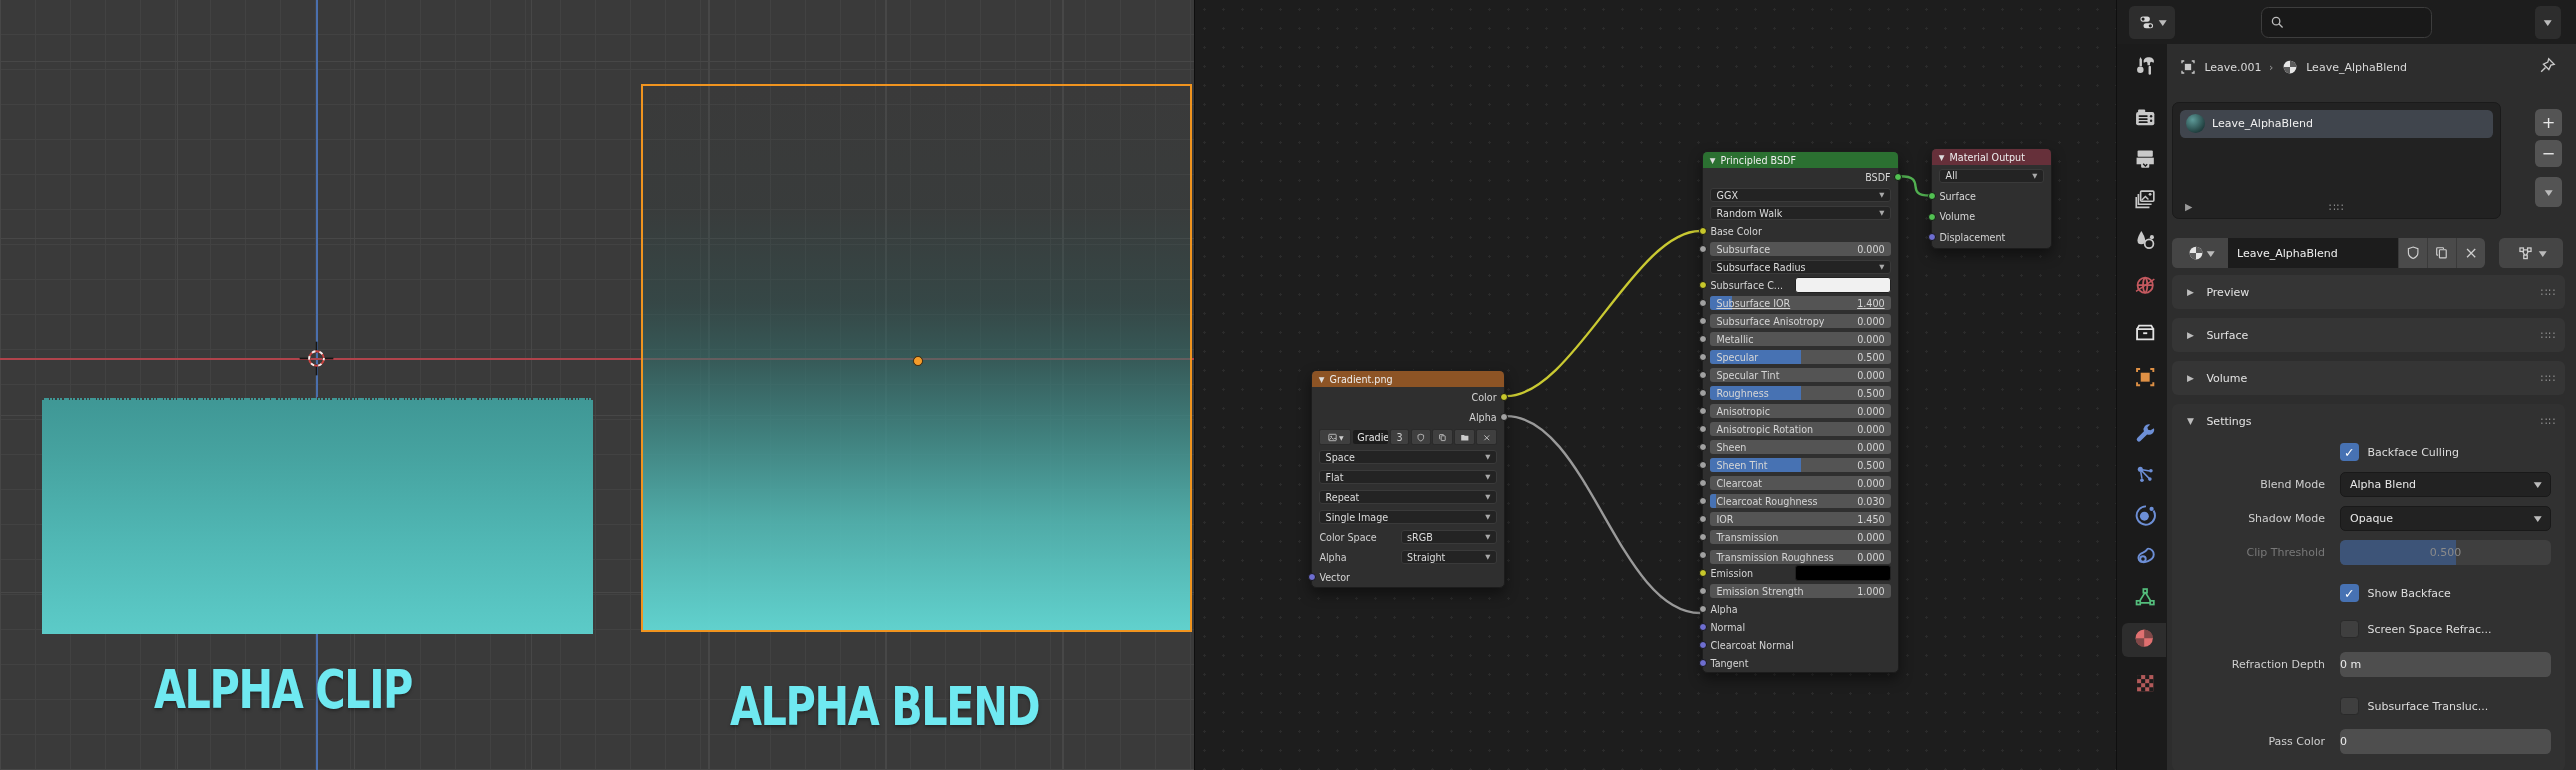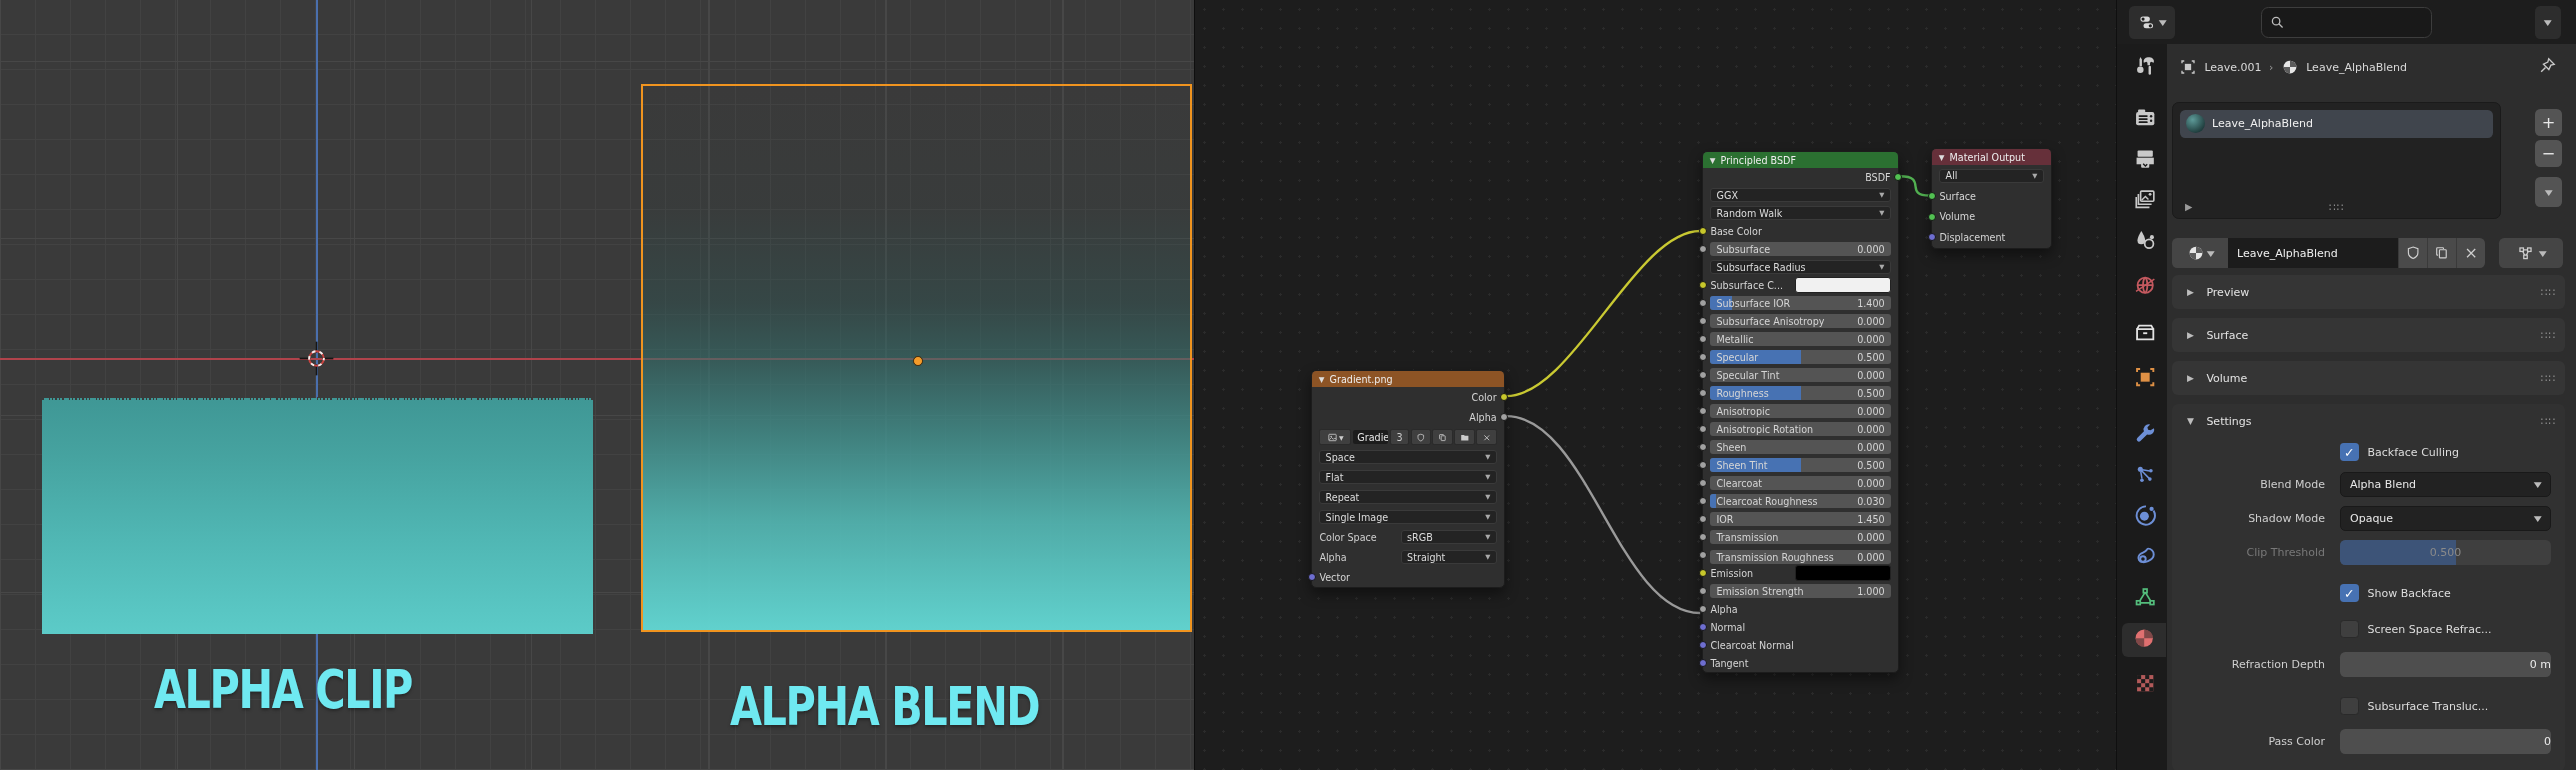--- a/index.html
+++ b/index.html
@@ -102,21 +102,21 @@
   .panel-header .arr{color:#bdbdbd;font-size:9px;width:10.4px;}
   .panel-header .grip{margin-left:auto;}
   #panel-settings{background:#313131;}
   .set-row{position:absolute;display:flex;align-items:center;}
   .set-label{position:absolute;left:44px;width:164px;text-align:right;color:#cecece;}
   .set-label.dis{color:#787878;}
   .pselect{position:absolute;left:223px;width:211px;height:25px;background:#222;border:0.7px solid #191919;
     border-radius:5.2px;display:flex;align-items:center;justify-content:space-between;
     padding:0 9px;box-sizing:border-box;color:#e8e8e8;}
   .pfield{position:absolute;left:223px;width:211px;height:25px;background:#4e4e4e;border-radius:5.2px;
-    display:flex;align-items:center;justify-content:flex-end;color:#ececec;}
+    display:flex;align-items:center;justify-content:flex-start;color:#ececec;}
   .pslider{position:absolute;left:223px;width:211px;height:25px;background:#3f3f3f;border-radius:5.2px;
     overflow:hidden;color:#8a8a8a;display:flex;align-items:center;justify-content:center;}
   .pslider .fill{position:absolute;left:0;top:0;bottom:0;background:#3d5478;}
   .pslider span{position:relative;}
   .pcheck{position:absolute;left:223px;display:flex;align-items:center;gap:9px;color:#dedede;}
   .cbox{width:18.5px;height:18.5px;border-radius:3.7px;background:#4772b3;display:flex;align-items:center;
     justify-content:center;color:#fff;font-size:12.6px;font-weight:bold;}
   .cbox.off{background:#3f3f3f;border:0.7px solid #2a2a2a;box-sizing:border-box;color:transparent;}
   .chev-down{display:inline-block;font-size:7.4px;color:#bbb;transform:scaleX(1.4);}
 </style>
@@ -301,21 +301,21 @@
             <div class="nwidget ndd">
         <span>Subsurface Radius</span>
               <span class="chev">▼</span>
             </div>
           </div>
           <div class="nrow" style="height: 18px;">
             <span style="width:47%">Subsurface C...</span>
         <div class="nswatch" style="background:#f1f1f1"></div>
             <span class="sock in" style="background: rgb(199, 199, 43);"></span>
           </div>
-          <div class="nrow" style="height: 18px;">
+          <div class="nrow" style="height: 18px; text-decoration: underline;">
             <div class="nwidget nslider">
         <div class="fill" style="width:12%"></div>
         <span>Subsurface IOR</span>
               <span>1.400</span>
             </div>
             <span class="sock in" style="background: rgb(161, 161, 161);"></span>
           </div>
           <div class="nrow" style="height: 18px;">
             <div class="nwidget nslider">
         <div class="fill" style="width:0%"></div>

